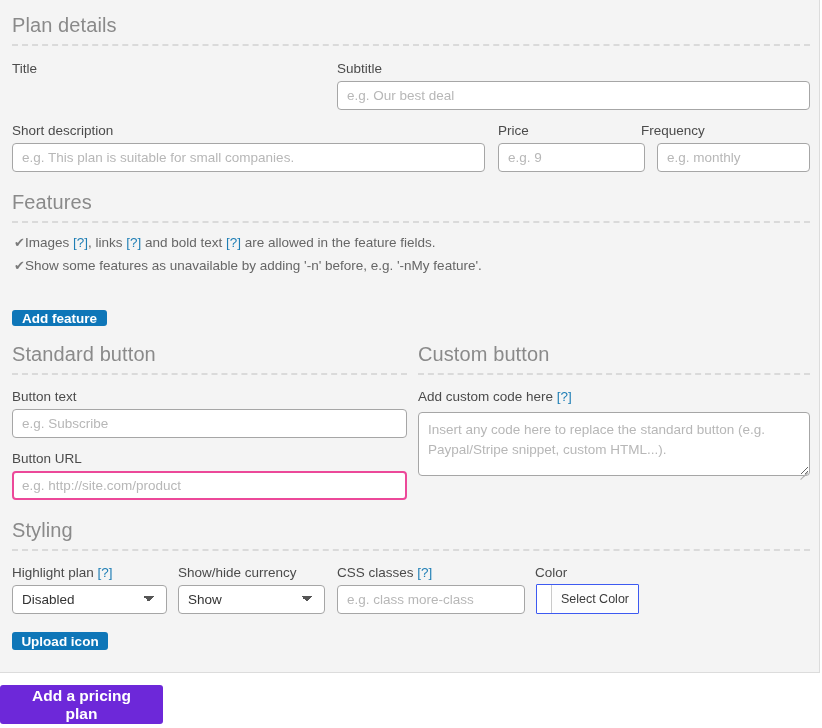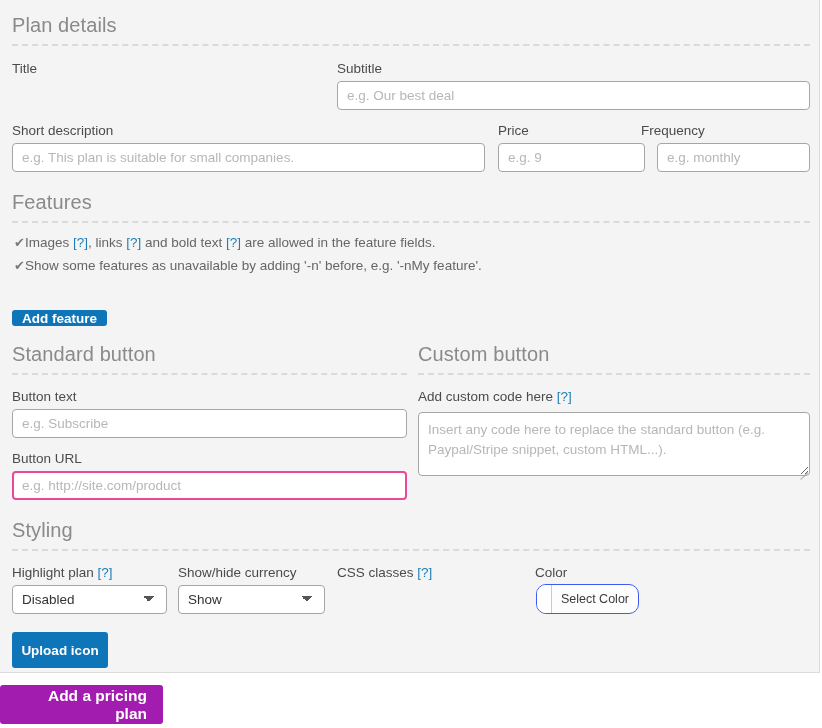--- a/index.html
+++ b/index.html
@@ -117,40 +117,40 @@
     border-radius: 3px;
     font-family: "Liberation Sans", sans-serif;
     font-size: 13.5px;
     font-weight: bold;
     cursor: pointer;
     padding: 0;
   }
   .btn-green {
     position: absolute;
     box-sizing: border-box;
-    background: #a21caf;
+    background: #6d28d9;
     color: #ffffff;
     border: none;
     border-radius: 3px;
     font-family: "Liberation Sans", sans-serif;
     font-size: 15.5px;
     font-weight: bold;
     cursor: pointer;
     padding: 0 16px;
-    text-align: right;
+    text-align: center;
   }
 
   
   .colorbtn {
     position: absolute;
     box-sizing: border-box;
     display: flex;
     align-items: stretch;
     border: 1px solid #3d5af1;
-    border-radius: 10px;
+    border-radius: 1px;
     background: #fdfdfd;
     cursor: pointer;
     overflow: hidden;
   }
   .color-swatch {
     width: 31px;
     background: #ffffff;
     border-right: 1px solid #c9c9c9;
   }
   .color-label {
@@ -248,24 +248,25 @@
 
   <div class="flabel" style="left:178px; top:565px;">Show/hide currency</div>
   <select class="fld" style="left:178px; top:585px; width:147px; height:29px;">
     <option>Show</option>
   </select>
 
   <div class="flabel" style="left:337px; top:565px;">
     <span>CSS classes</span>
     <a class="qmark" href="#">[?]</a>
   </div>
+  <input class="fld" type="text" style="left: 337px; top: 585px; width: 188px; height: 29px;" placeholder="e.g. class more-class">
 
   <div class="flabel" style="left:535px; top:565px;">Color</div>
   <div class="colorbtn" style="left:536px; top:584px; width:103px; height:30px;">
     <div class="color-swatch"></div>
     <div class="color-label">Select Color</div>
   </div>
 
-  <button class="btn-blue" style="left:12px; top:632px; width:96px; height:36px;">Upload icon</button>
+  <button class="btn-blue" style="left:12px; top:632px; width:96px; height:18px;">Upload icon</button>
 
 </div>
 
 <button class="btn-green" style="left:0px; top:685px; width:163px; height:39px;">Add a pricing plan</button>
 
 </body></html>

